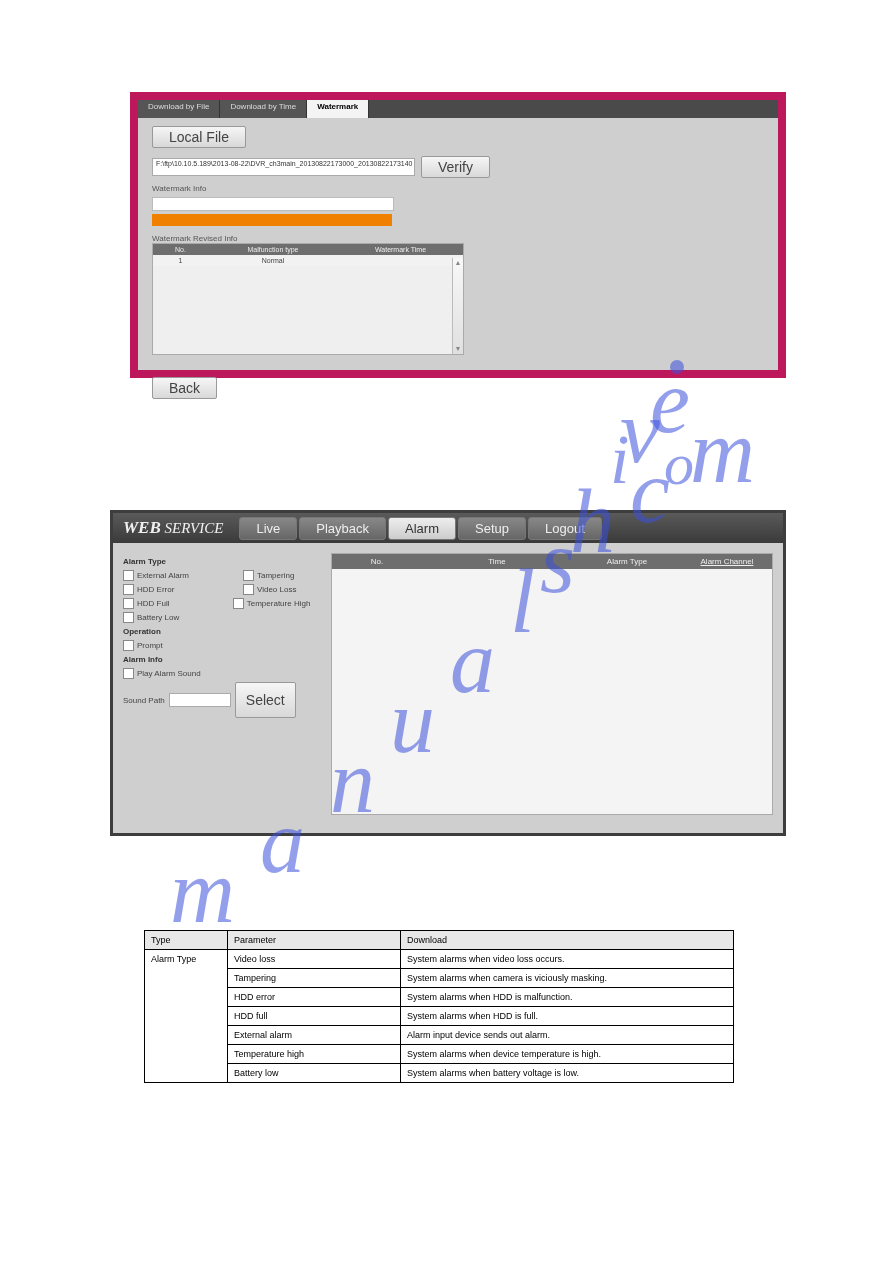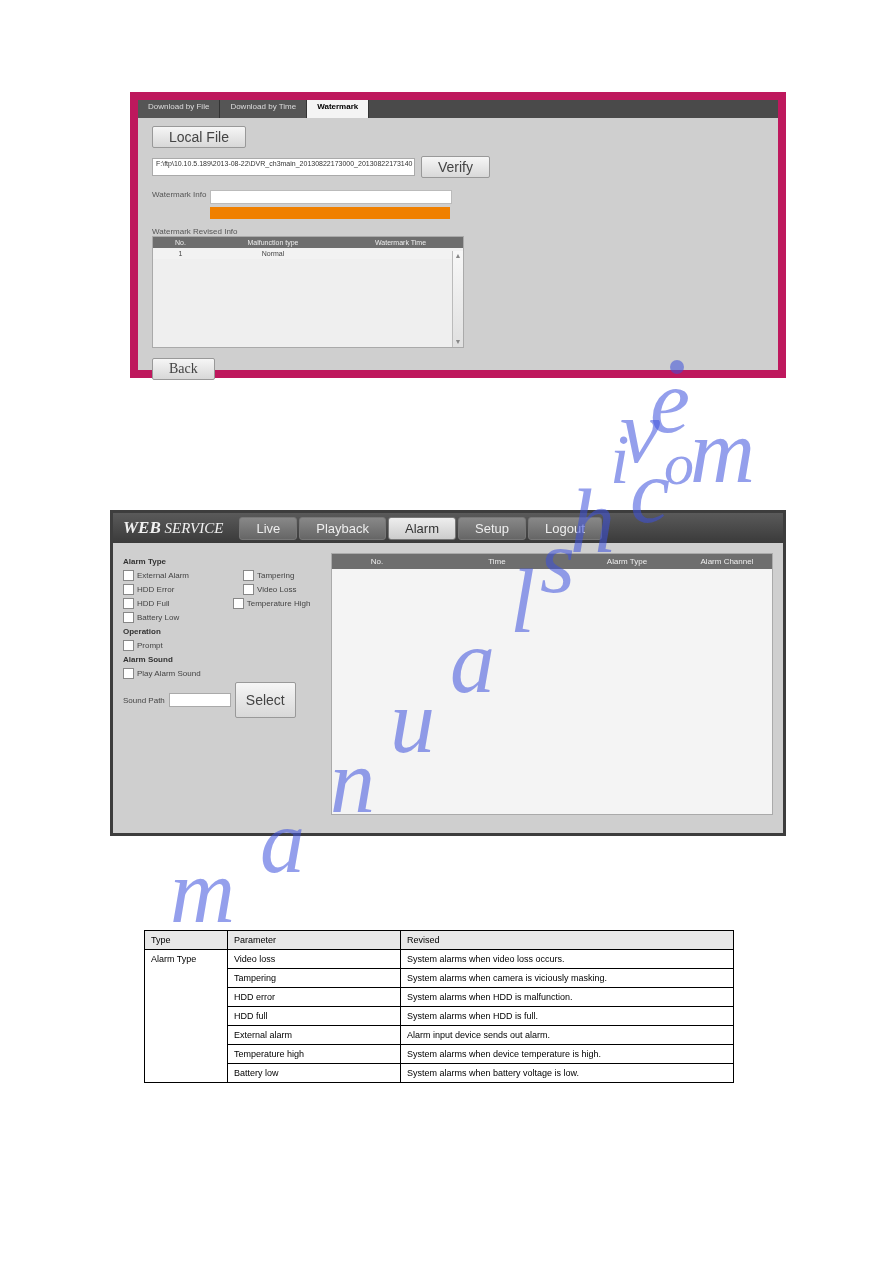--- a/index.html
+++ b/index.html
@@ -79,21 +79,21 @@
     cursor: pointer;
     color: #444;
   }
   .filerow { margin-top: 8px; display:flex; gap:6px; align-items:center;}
   .fileinput {
     width: 255px; height: 14px;
     background: #fff; border: 1px solid #aaa;
     font-size: 7px; padding: 1px 3px; overflow:hidden; white-space:nowrap;
   }
   .lbl { font-size: 8px; color: #555; }
-  .wm-info { margin-top: 12px; display:flex; gap:4px; align-items:flex-start;}
+  .wm-info { margin-top: 6px; display:flex; gap:4px; align-items:flex-start;flex-direction:column;}
   .wm-bars { display:flex; flex-direction:column; gap:3px;}
   .bar { width:240px; height:12px; }
   .bar.white { background:#fff; border:1px solid #bbb;}
   .bar.orange { background:#f08000; }
   .revised { margin-top: 8px; }
   .grid {
     width: 310px; height: 110px;
     background: #efefef;
     border: 1px solid #aaa;
     position: relative;
@@ -109,21 +109,21 @@
     display:flex; font-size:7px; color:#444; background:#f2f2f2;
   }
   .gridrow div { padding:2px 0; text-align:center; }
   .scrollv {
     position:absolute; right:0; top:14px; bottom:0; width:10px;
     background: linear-gradient(#f8f8f8,#e0e0e0);
     border-left:1px solid #bbb;
     display:flex; flex-direction:column; justify-content:space-between; align-items:center;
   }
   .scrollv .arr { font-size:7px; color:#888; line-height:10px;}
-  .backbtn { margin-top: 10px; font-family: Liberation Serif, serif; }
+  .backbtn { margin-top: 22px; }
 
   
   .shot2 {
     position: absolute;
     left: 110px; top: 510px;
     width: 670px; height: 320px;
     background: #cfcfcf;
     border: 3px solid #3d3d3d;
   }
   .topbar2 {
@@ -156,21 +156,21 @@
     background:#f4f4f4;
     border:1px solid #aaa;
   }
   .rphdr {
     display:flex; background:#6e6e6e; color:#eee; font-size:8px;
   }
   .rphdr div { padding:3px 0; text-align:center; }
   .rh-no { width:90px;}
   .rh-time { width:150px;}
   .rh-type { width:110px;}
-  .rh-ch { flex:1; }
+  .rh-ch { flex:1;text-decoration:underline; }
 
   
   .desc-table {
     position:absolute;
     left:144px; top:930px;
     border-collapse: collapse;
     width: 590px;
   }
   .desc-table td, .desc-table th {
     border:1px solid #000;
@@ -303,21 +303,21 @@
               <span>Battery Low</span>
             </div>
         </div>
         <div class="sectiontitle">Operation</div>
         <div class="chkrow">
           <div class="chkitem">
               <span class="chkbox"></span>
               <span>Prompt</span>
             </div>
         </div>
-        <div class="sectiontitle">Alarm Sound</div>
+        <div class="sectiontitle">Alarm Info</div>
         <div class="chkrow">
           <div class="chkitem" style="width:120px;">
               <span class="chkbox"></span>
               <span>Play Alarm Sound</span>
             </div>
         </div>
         <div class="soundrow">
           <span>Sound Path</span>
           <div class="soundinput"></div>
           <span class="btn" style="padding:9px 10px;">Select</span>
@@ -332,21 +332,21 @@
         </div>
       </div>
     </div>
   </div>
 
   <table class="desc-table">
     <tbody>
         <tr>
       <th class="col-type">Type</th>
       <th class="col-param">Parameter</th>
-      <th>Revised</th>
+      <th>Download</th>
     </tr>
     <tr>
       <td rowspan="7">Alarm Type</td>
       <td>Video loss</td>
       <td>System alarms when video loss occurs.</td>
     </tr>
     <tr>
       <td>Tampering</td>
       <td>System alarms when camera is viciously masking.</td>
     </tr>

